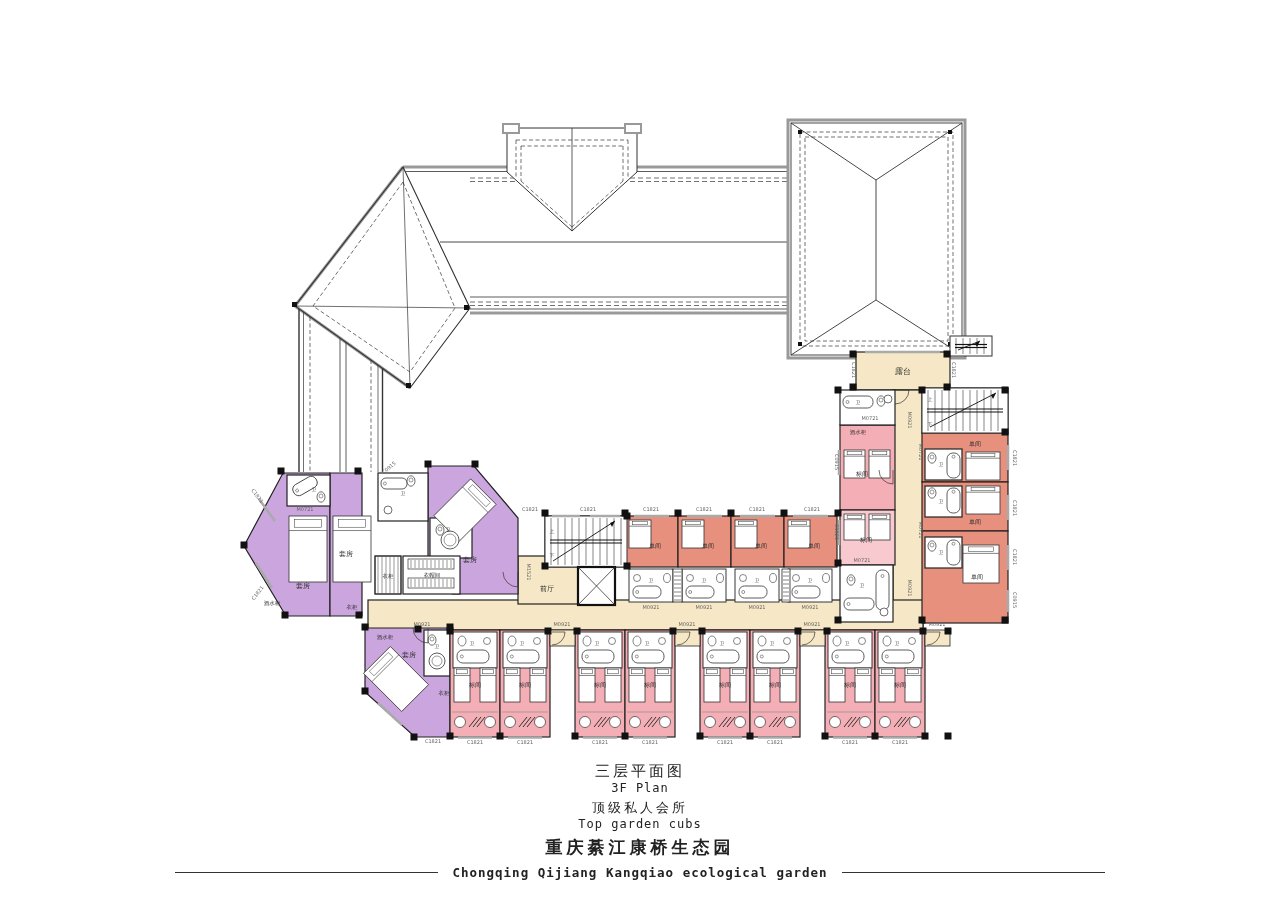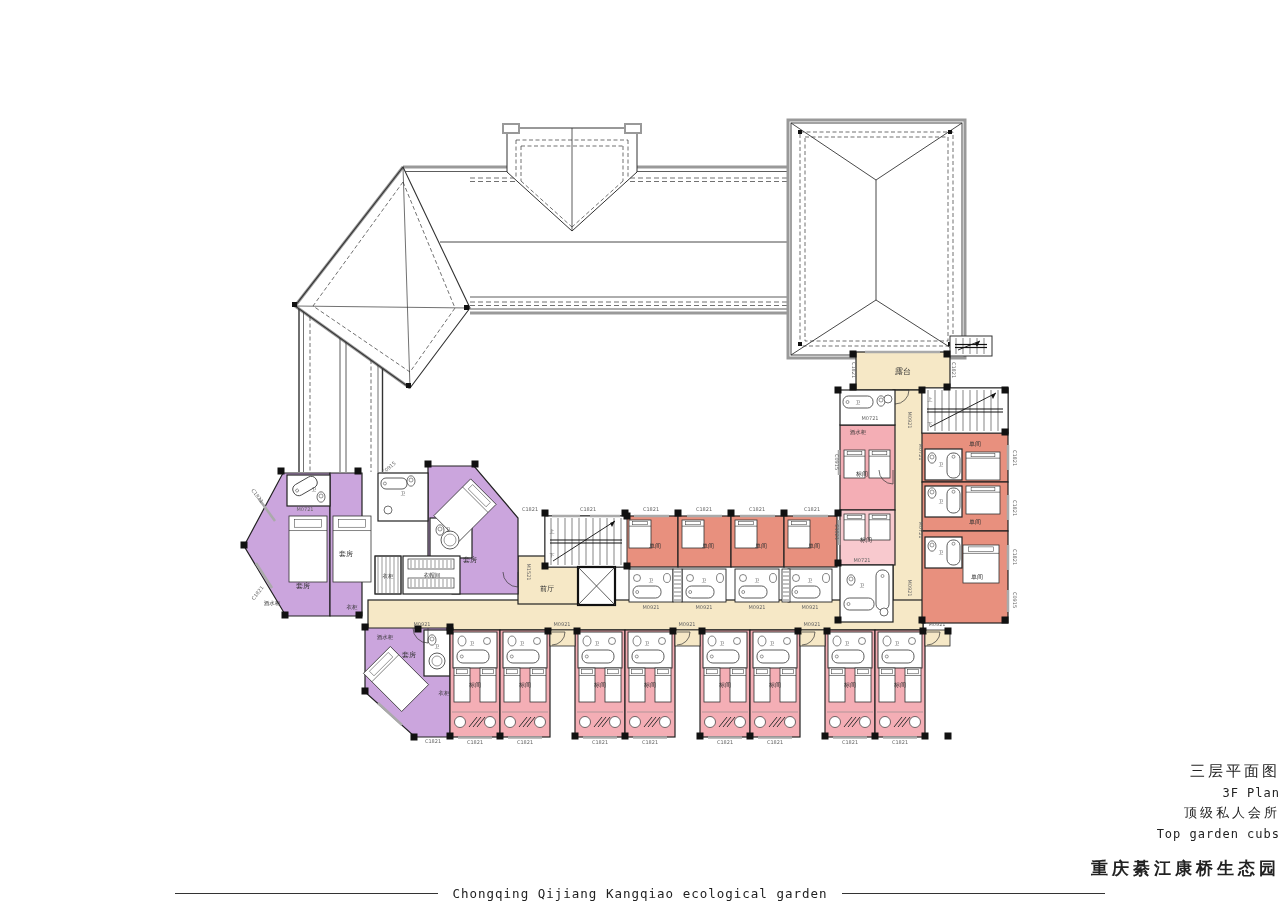--- a/index.html
+++ b/index.html
@@ -1,24 +1,24 @@
 <!DOCTYPE html>
 <html><head>
 <meta charset="utf-8">
 <style>
   html,body{margin:0;padding:0;background:#fff;}
   #stage{position:relative;width:1280px;height:905px;background:#fff;overflow:hidden;
          font-family:"DejaVu Sans","Liberation Sans",sans-serif;}
   #plan{position:absolute;left:0;top:0;}
-  .titleblock{position:absolute;left:0;top:762px;width:1280px;text-align:right;color:#222;}
+  .titleblock{position:absolute;left:0;top:762px;width:1280px;text-align:center;color:#222;}
   .t-zh1{font-size:15px;letter-spacing:3px;}
-  .t-en{font-family:"DejaVu Sans Mono","Liberation Mono",monospace;font-size:12px;margin-top:5px;letter-spacing:1px;}
+  .t-en{font-family:"DejaVu Sans Mono","Liberation Mono",monospace;font-size:12px;letter-spacing:1px;}
   .t-zh2{font-size:13px;letter-spacing:3px;margin-top:4px;}
-  .t-zh3{font-size:17px;font-weight:bold;letter-spacing:4px;margin-top:16px;}
-  .ruleline{display:flex;align-items:center;margin:6px auto 0 auto;width:930px;}
+  .t-zh3{font-size:17px;font-weight:bold;letter-spacing:4px;margin-top:5px;}
+  .ruleline{display:flex;align-items:center;margin:6px auto 0 auto;width:930px;font-weight:bold;}
   .ruleline .seg{flex:1;border-top:1.5px solid #333;height:0;}
   .ruleline .txt{font-family:"DejaVu Sans Mono","Liberation Mono",monospace;font-size:12.5px;
                  letter-spacing:1px;padding:0 14px;white-space:nowrap;color:#222;}
 </style>
 </head>
 <body>
 
 <div id="stage">
   <svg id="plan" width="1280" height="905" viewBox="0 0 1280 905">
     <g id="g-roof">

